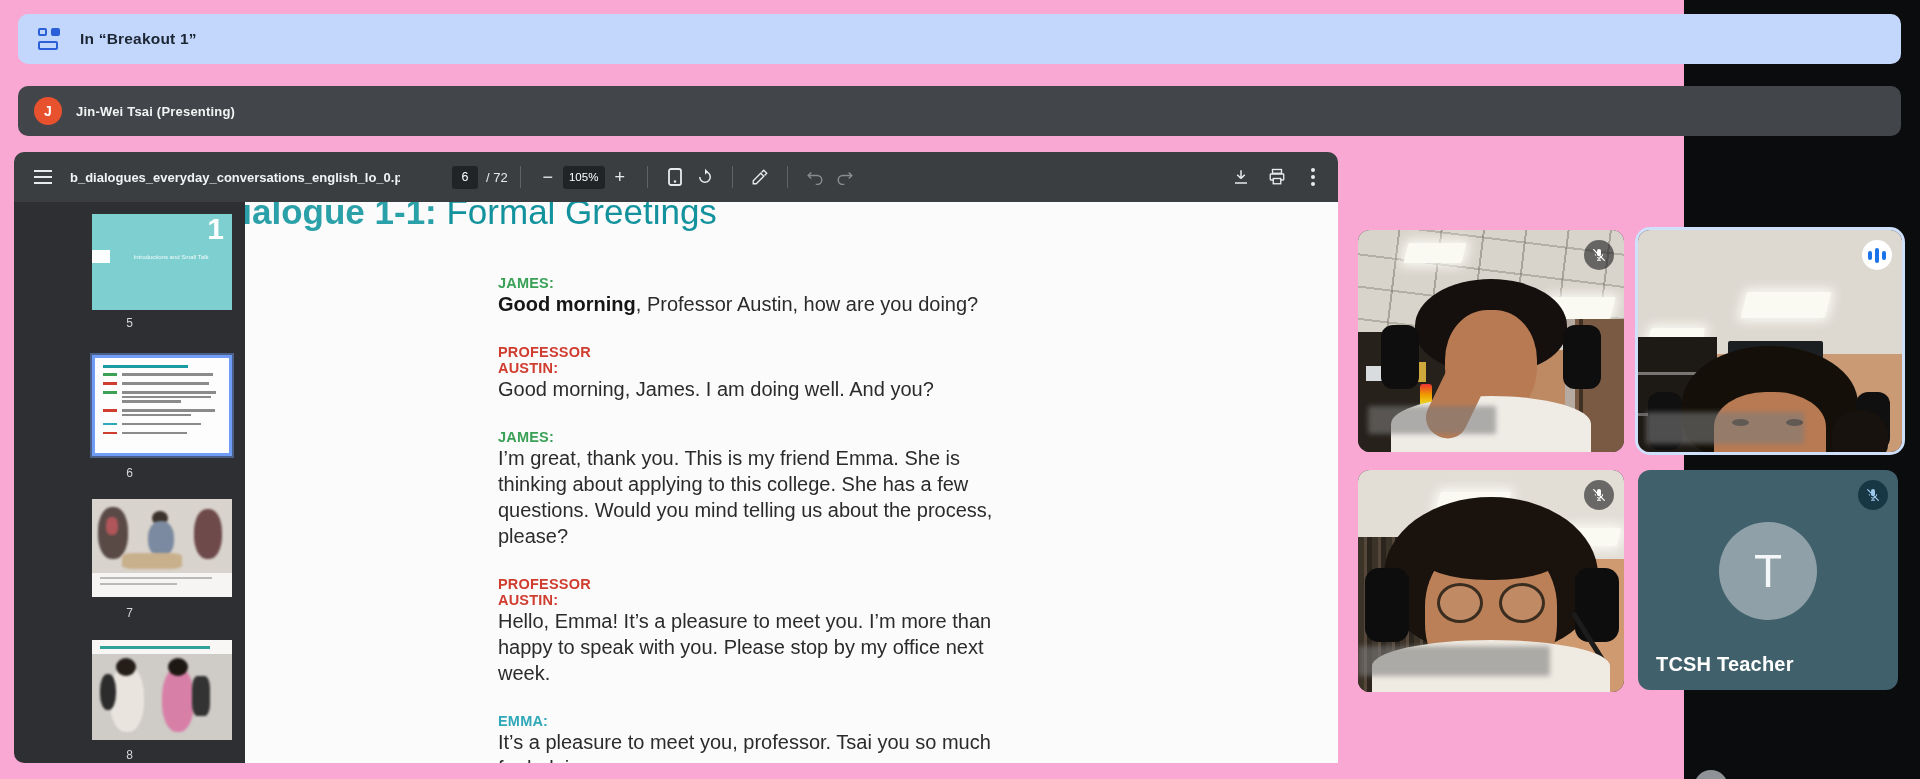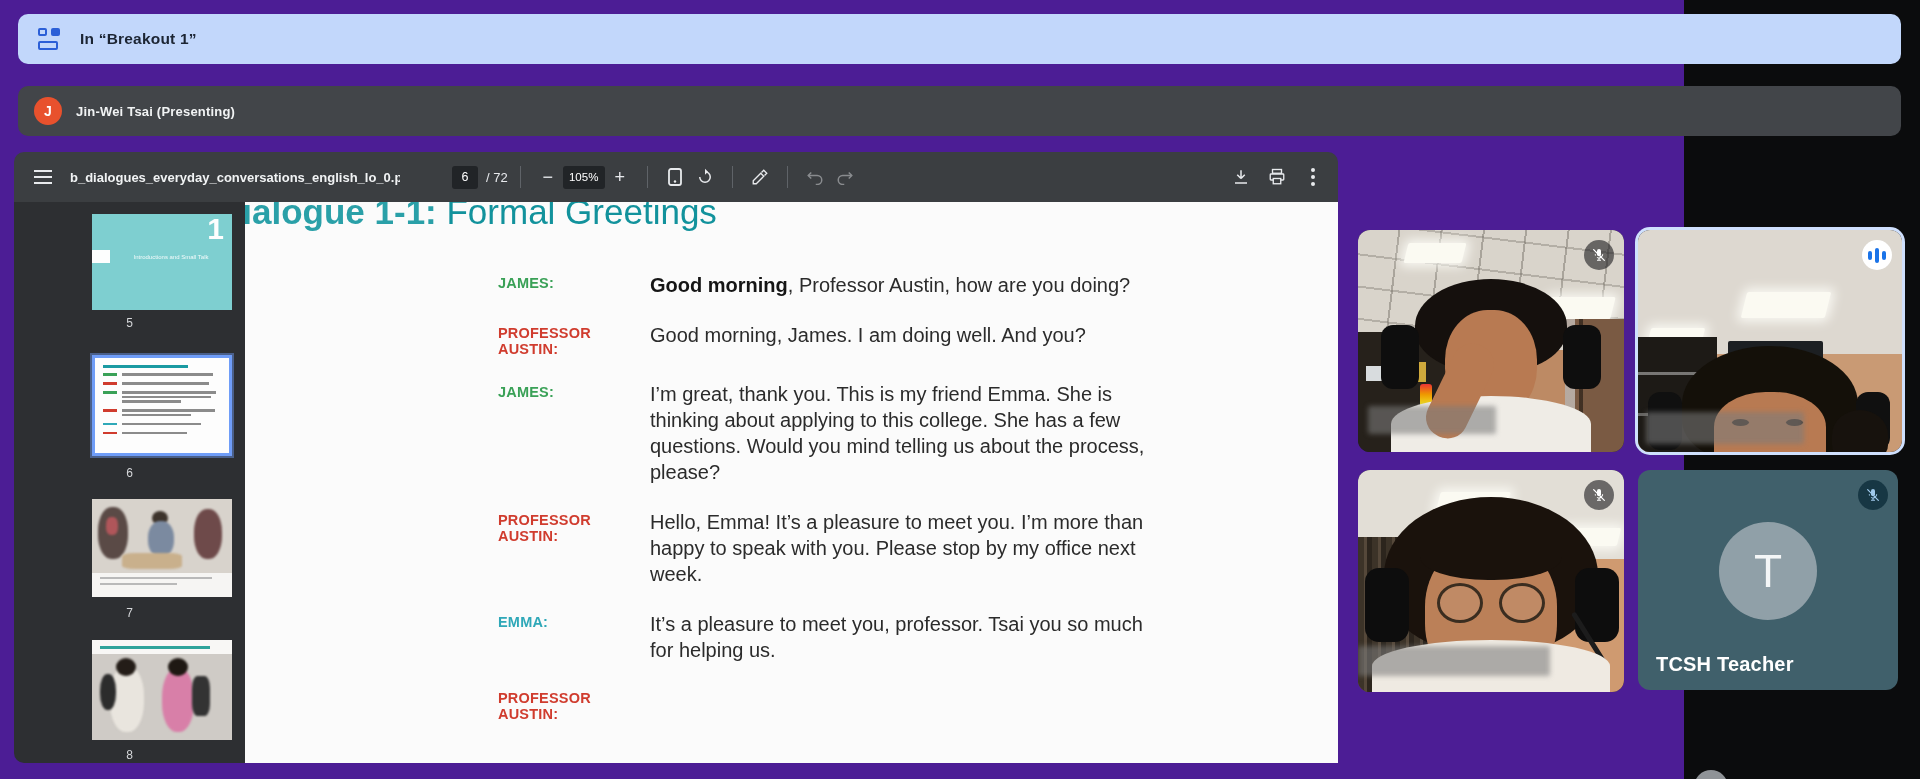--- a/index.html
+++ b/index.html
@@ -1,18 +1,18 @@
 <!DOCTYPE html>
 <html><head>
 <meta charset="utf-8">
 <style>
   * { margin:0; padding:0; box-sizing:border-box; }
   html,body { width:1920px; height:779px; background:#0b0c0d; overflow:hidden;
               font-family:"Liberation Sans", sans-serif; }
-  .stage { position:relative; width:1684px; height:779px; background:#4c1d95; }
+  .stage { position:relative; width:1684px; height:779px; background:#f9a8d4; }
 
   
   .banner { position:absolute; left:18px; width:1883px; height:50px; border-radius:10px;
             display:flex; align-items:center; }
   .banner-breakout { top:14px; background:#c2d7fb; }
   .banner-presenter { top:86px; background:#424549; }
   .breakout-ico { width:24px; height:22px; position:relative; margin:0 18px 0 20px; flex:0 0 auto; }
   .breakout-ico .sq1 { position:absolute; left:0; top:0; width:9px; height:8px; border:2.5px solid #2b5fd7; border-radius:2px; }
   .breakout-ico .sq2 { position:absolute; right:2px; top:0; width:9px; height:8px; background:#2b5fd7; border-radius:2px; }
   .breakout-ico .bar { position:absolute; left:0; bottom:0; width:20px; height:9px; border:2.5px solid #2b5fd7; border-radius:2px; }
@@ -85,21 +85,21 @@
   .thumb8 .pR { right:38px; top:28px; width:32px; height:64px; background:#d87fa8; }
   .thumb8 .pRh { right:44px; top:18px; width:20px; height:18px; background:#1e1813; border-radius:50%; }
   .thumb8 .pRbag { right:22px; top:36px; width:18px; height:40px; background:#333; border-radius:30%; }
 
   
   .pdf-page { position:absolute; left:231px; top:0; right:0; bottom:0; background:#fbfbfb; overflow:hidden; }
   .pg-title { position:absolute; left:-28px; top:-10px; white-space:nowrap; font-size:35px; }
   .pg-title .tp { color:#2aa0a8; font-weight:700; }
   .pg-title .te { color:#12929c; font-weight:400; }
   .dialogue { position:absolute; left:253px; top:70px; width:680px; }
-  .drow { display:flex; margin-bottom:24px; }
+  .drow { display:flex; margin-bottom:24px;flex-direction:column; }
   .spk { width:152px; flex:0 0 auto; font-size:14.5px; font-weight:700; letter-spacing:.2px; padding-top:3px; }
   .spk-green { color:#3aa157; } .spk-red { color:#d03c2e; } .spk-teal { color:#2fa8b8; }
   .txt { width:502px; font-size:20px; line-height:26px; color:#2b2b2b; }
   .txt b { color:#151515; }
 
   
   .tile { position:absolute; border-radius:12px; overflow:hidden; background:#202124; cursor:pointer; }
   .tile-1 { left:1358px; top:230px; width:266px; height:222px; }
   .tile-2 { left:1638px; top:230px; width:264px; height:222px; box-shadow:0 0 0 3px #cfe0fd; }
   .tile-3 { left:1358px; top:470px; width:266px; height:222px; }

